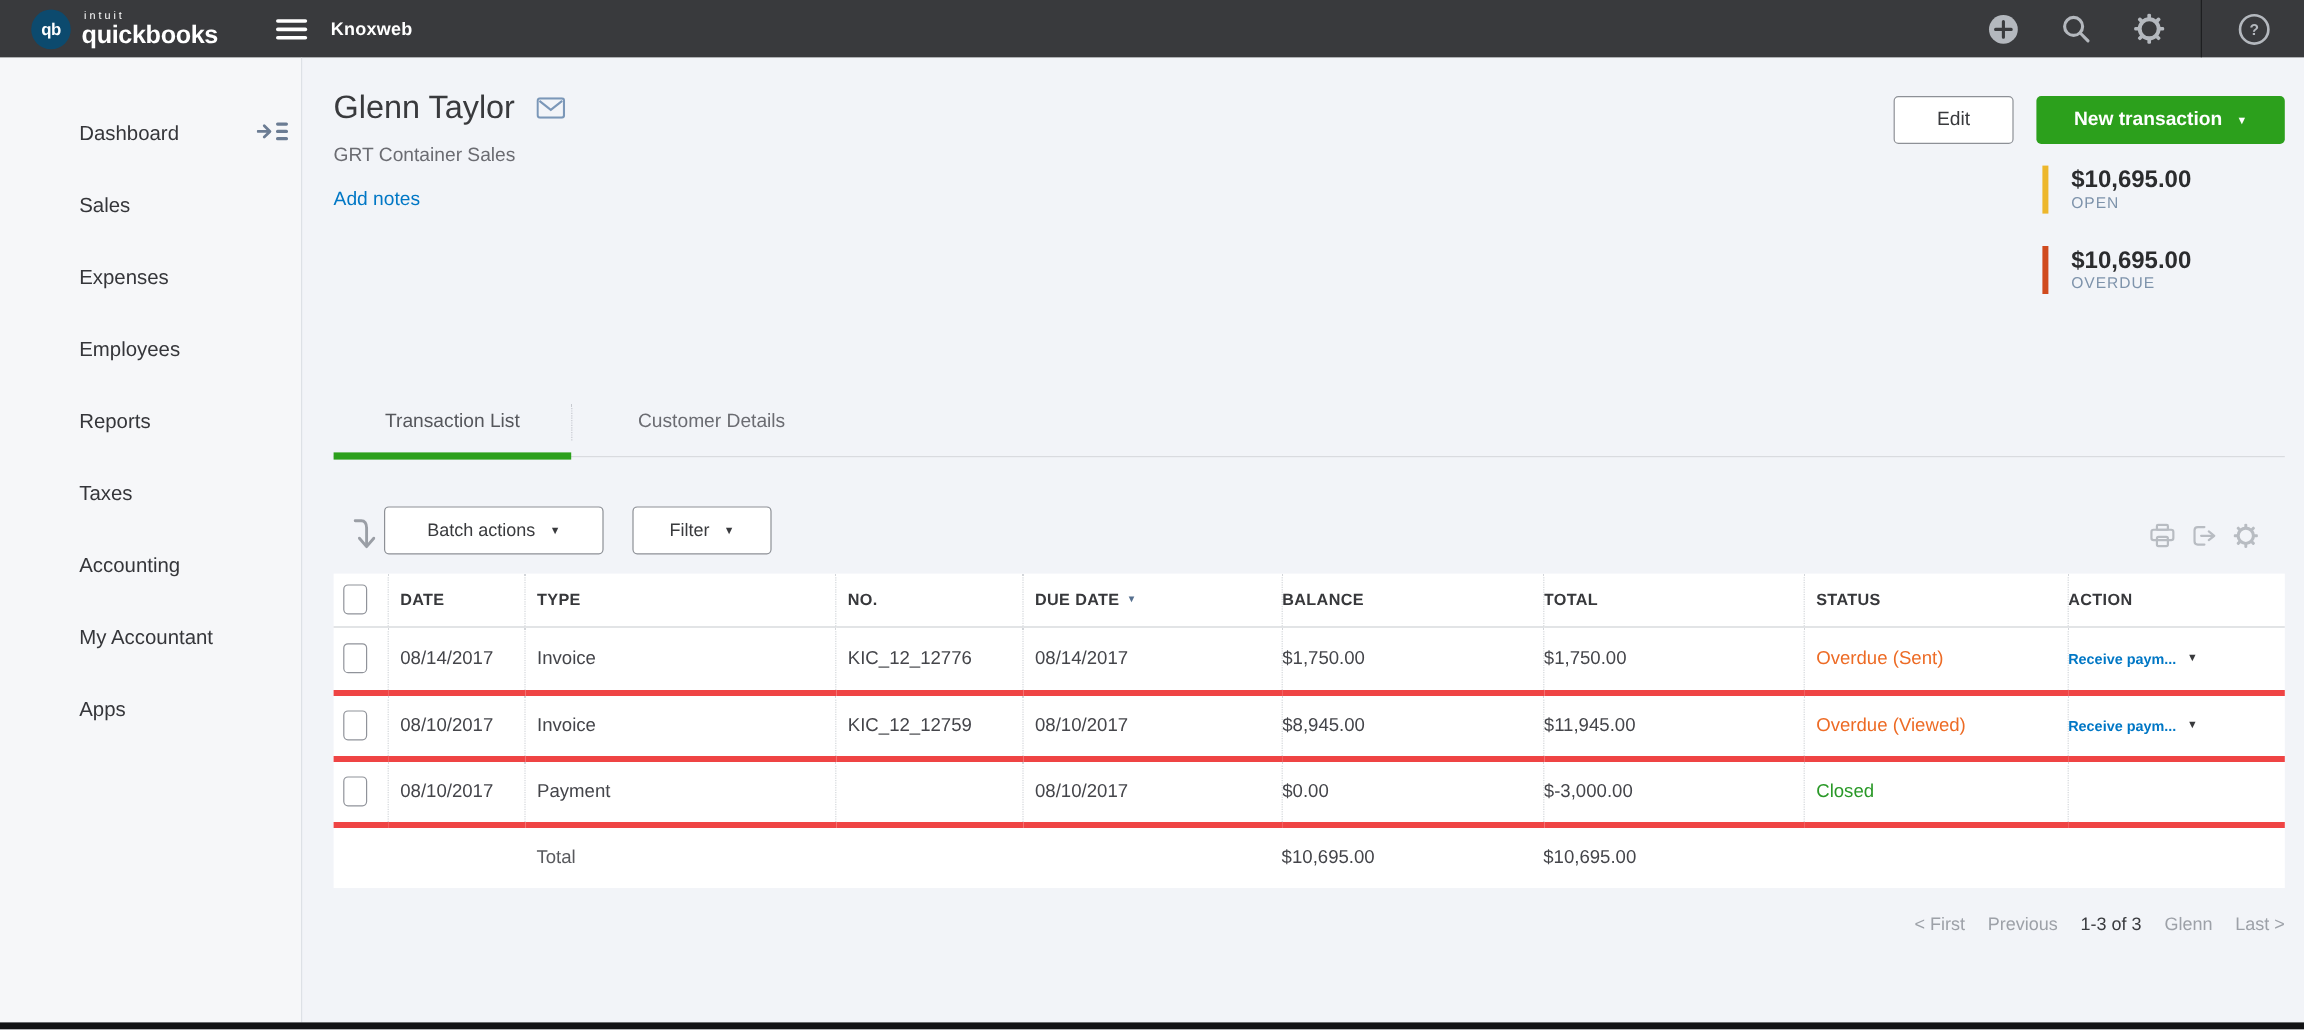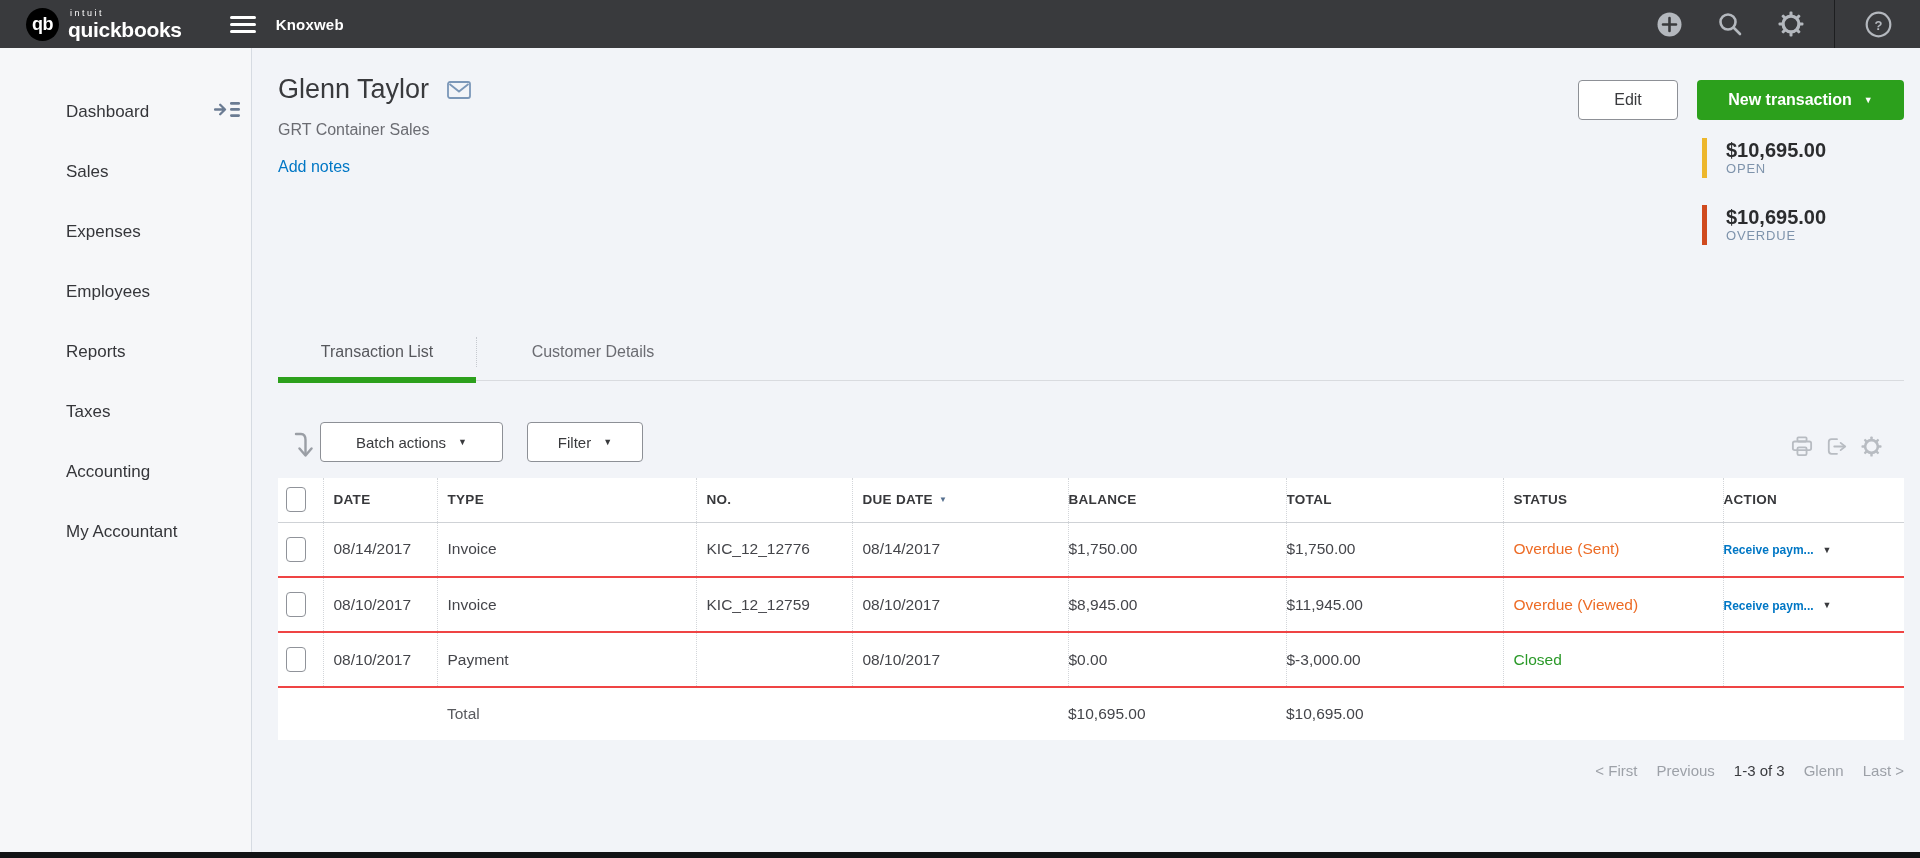--- a/index.html
+++ b/index.html
@@ -3,21 +3,21 @@
 <meta charset="utf-8">
 <style>
   * { margin:0; padding:0; box-sizing:border-box; }
   html,body { width:1920px; height:858px; }
   body { font-family:"Liberation Sans", sans-serif; background:#fff; overflow:hidden; }
   .screen { position:relative; width:1920px; height:858px; overflow:hidden; background:#f2f4f8; }
 
   
   .topbar { position:absolute; left:0; top:0; width:1920px; height:48px; background:#393a3d; display:flex; align-items:center; padding:0 28px 0 26px; }
   .brand { display:flex; align-items:center; gap:9px; }
-  .logo-circle { width:33px; height:33px; border-radius:50%; background:#000000; color:#fff; display:flex; align-items:center; justify-content:center; font-size:18px; font-weight:700; letter-spacing:-0.5px; }
+  .logo-circle { width:33px; height:33px; border-radius:50%; background:#0c4a6e; color:#fff; display:flex; align-items:center; justify-content:center; font-size:14px; font-weight:700; letter-spacing:-0.5px; }
   .wordmark { color:#fff; line-height:1; }
   .wordmark .small { display:block; font-size:9px; letter-spacing:2.5px; margin:0 0 1px 2px; }
   .wordmark .big { display:block; font-size:21px; font-weight:700; letter-spacing:-0.3px; }
   .hamburger { margin-left:48px; width:26px; display:flex; flex-direction:column; gap:4px; cursor:pointer; }
   .hamburger span { display:block; height:3px; background:#fff; border-radius:2px; }
   .company-name { margin-left:20px; color:#fff; font-size:15px; font-weight:700; letter-spacing:0.2px; }
   .topbar-right { margin-left:auto; display:flex; align-items:center; gap:33px; }
   .tb-icon { width:28px; height:28px; display:flex; align-items:center; justify-content:center; cursor:pointer; }
   .tb-divider { width:1px; height:48px; background:#1d1e20; margin:0 -4px; }
 
@@ -58,21 +58,21 @@
   .sort-icon { position:absolute; left:41px; top:383px; cursor:pointer; }
   .batch-btn { position:absolute; left:68px; top:374px; width:183px; height:40px; background:#fff; border:1px solid #8d9096; color:#393a3d; gap:12px; font-size:15px; }
   .filter-btn { position:absolute; left:275px; top:374px; width:116px; height:40px; background:#fff; border:1px solid #8d9096; color:#393a3d; gap:12px; font-size:15px; }
   .table-tools { position:absolute; right:38px; top:388px; display:flex; align-items:center; gap:13px; }
   .table-tools > div { cursor:pointer; display:flex; }
 
   
   .txn-table { position:absolute; left:26px; top:430px; width:1626px; border-collapse:collapse; table-layout:fixed; background:#fff; }
   .txn-table th, .txn-table td { font-weight:400; text-align:left; vertical-align:middle; overflow:hidden; white-space:nowrap; }
   .txn-table th { height:44px; font-size:13.5px; font-weight:700; color:#37383b; letter-spacing:0.3px; border-bottom:1px solid #cfd2d6; cursor:pointer; }
-  .txn-table td { height:55px; font-size:15.5px; color:#44454a; border-bottom:2px solid #ef4444; }
+  .txn-table td { height:55px; font-size:15.5px; color:#44454a; border-bottom:5px solid #ef4444; }
   .txn-table th + th, .txn-table tr.data-row td + td { border-left:1px dotted #d3d6da; }
   .pad { padding-left:10px; }
   .num { text-align:right; padding-right:12px; }
   .th-action { text-align:right; padding-right:19px; }
   .checkbox { width:20px; height:25px; border:1.5px solid #90939a; border-radius:4px; background:#fff; margin-left:8px; cursor:pointer; }
   .sort-caret { font-size:8px; color:#56708f; margin-left:6px; vertical-align:2px; }
   .action-cell { text-align:right; padding-right:14px; }
   .action-wrap { display:inline-flex; align-items:center; gap:9px; cursor:pointer; }
   .action-link { color:#0077c5; font-weight:700; font-size:12px;text-align:right; }
   .action-wrap .caret { color:#393a3d; }
@@ -156,20 +156,21 @@
     </div>
     <div class="nav">
       <div class="nav-item">Dashboard</div>
       <div class="nav-item">Sales</div>
       <div class="nav-item">Expenses</div>
       <div class="nav-item">Employees</div>
       <div class="nav-item">Reports</div>
       <div class="nav-item">Taxes</div>
       <div class="nav-item">Accounting</div>
       <div class="nav-item">My Accountant</div>
+      <div class="nav-item">Apps</div>
     </div>
   </div>
 
   <div class="main">
 
     <div class="customer-name">
       <span>Glenn Taylor</span>
       <span style="display:flex;">
         <svg width="24" height="18" viewBox="0 0 24 18" fill="none" stroke="#7b97b8" stroke-width="1.8">
             <rect x="1" y="1" width="22" height="16" rx="2"></rect>

